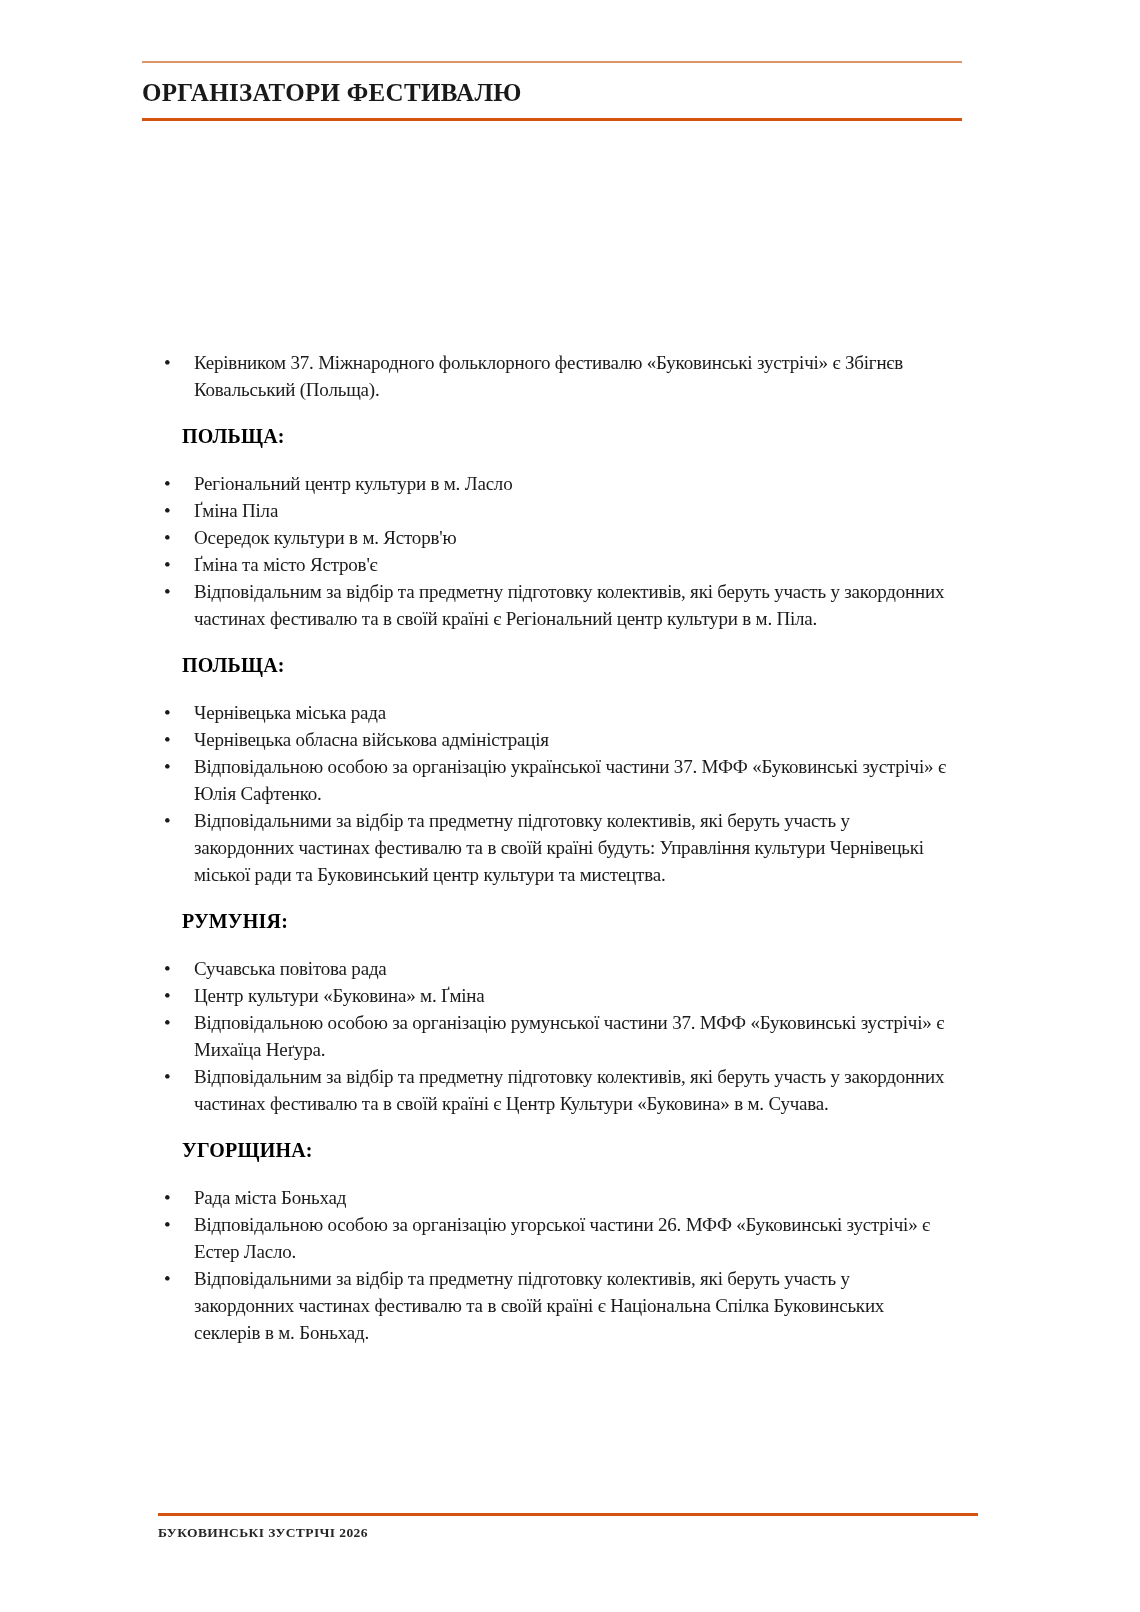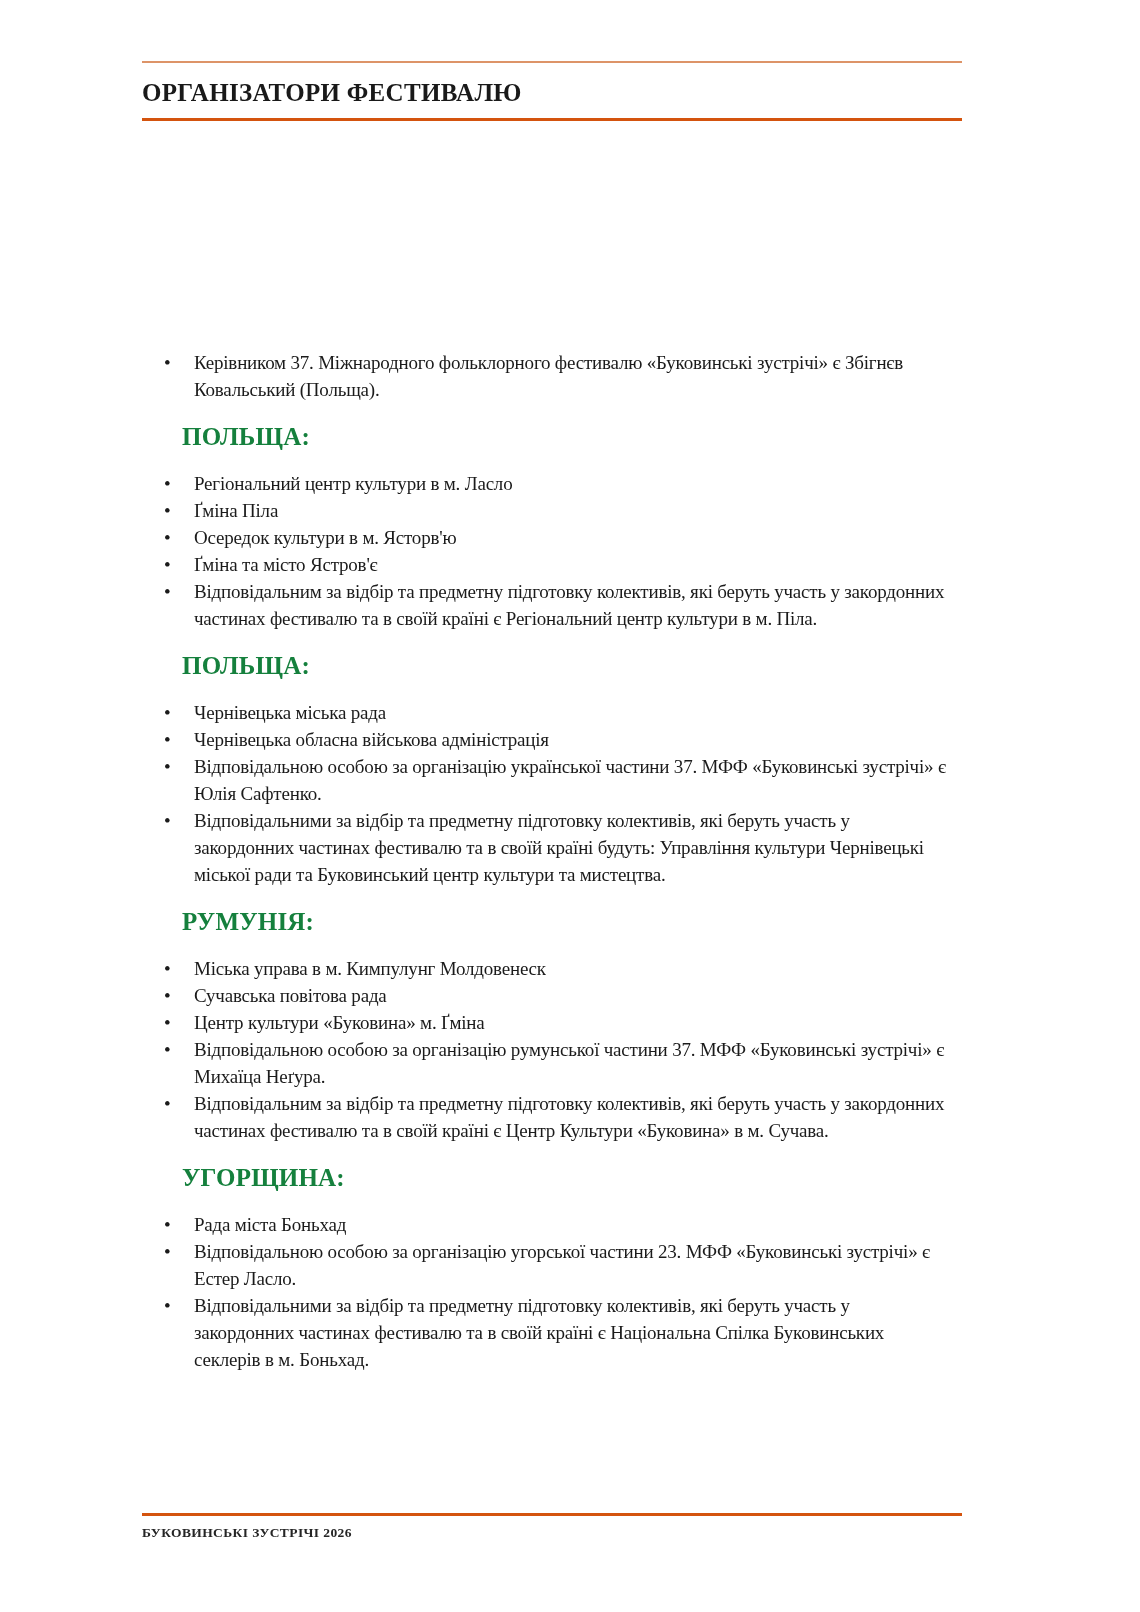--- a/index.html
+++ b/index.html
@@ -52,30 +52,30 @@
     padding-left: 40px;
   }
   ul.bullet-list li::before {
     content: "\2022";
     position: absolute;
     left: 10px;
     top: 0;
     font-size: 19px;
   }
   h2.section-heading {
-    font-size: 25px;
+    font-size: 20px;
     font-weight: bold;
     margin: 20px 0 20px 40px;
     line-height: 27px;
     letter-spacing: 0.2px;
-    color: #15803d;
+    color: #000000;
   }
   .page-footer {
     position: absolute;
-    left: 142px;
+    left: 158px;
     top: 1513px;
     width: 820px;
   }
   .footer-text {
     margin-top: 9px;
     font-size: 13.5px;
     font-weight: bold;
     letter-spacing: 0.4px;
     color: #252525;
     font-family: "Liberation Serif", "DejaVu Serif", serif;
@@ -108,30 +108,29 @@
         </ul>
         <h2 class="section-heading">ПОЛЬЩА:</h2>
         <ul class="bullet-list">
           <li>Чернівецька міська рада</li>
           <li>Чернівецька обласна військова адміністрація</li>
           <li>Відповідальною особою за організацію української частини 37. МФФ «Буковинські зустрічі» є Юлія Сафтенко.</li>
           <li>Відповідальними за відбір та предметну підготовку колективів, які беруть участь у закордонних частинах фестивалю та в своїй країні будуть: Управління культури Чернівецькі міської ради та Буковинський центр культури та мистецтва.</li>
         </ul>
         <h2 class="section-heading">РУМУНІЯ:</h2>
         <ul class="bullet-list">
-          <li>Міська управа в м. Кимпулунг Молдовенеск</li>
           <li>Сучавська повітова рада</li>
           <li>Центр культури «Буковина» м. Ґміна</li>
           <li>Відповідальною особою за організацію румунської частини 37. МФФ «Буковинські зустрічі» є Михаїца Неґура.</li>
           <li>Відповідальним за відбір та предметну підготовку колективів, які беруть участь у закордонних частинах фестивалю та в своїй країні є Центр Культури «Буковина» в м. Сучава.</li>
         </ul>
         <h2 class="section-heading">УГОРЩИНА:</h2>
         <ul class="bullet-list">
           <li>Рада міста Боньхад</li>
-          <li>Відповідальною особою за організацію угорської частини 23. МФФ «Буковинські зустрічі» є Естер Ласло.</li>
+          <li>Відповідальною особою за організацію угорської частини 26. МФФ «Буковинські зустрічі» є Естер Ласло.</li>
           <li>Відповідальними за відбір та предметну підготовку колективів, які беруть участь у закордонних частинах фестивалю та в своїй країні є Національна Спілка Буковинських секлерів в м. Боньхад.</li>
         </ul>
       </main>
 
   </div>
 
   <footer class="page-footer">
     <div class="rule rule-strong"></div>
     <div class="footer-text">БУКОВИНСЬКІ ЗУСТРІЧІ 2026</div>
   </footer>

